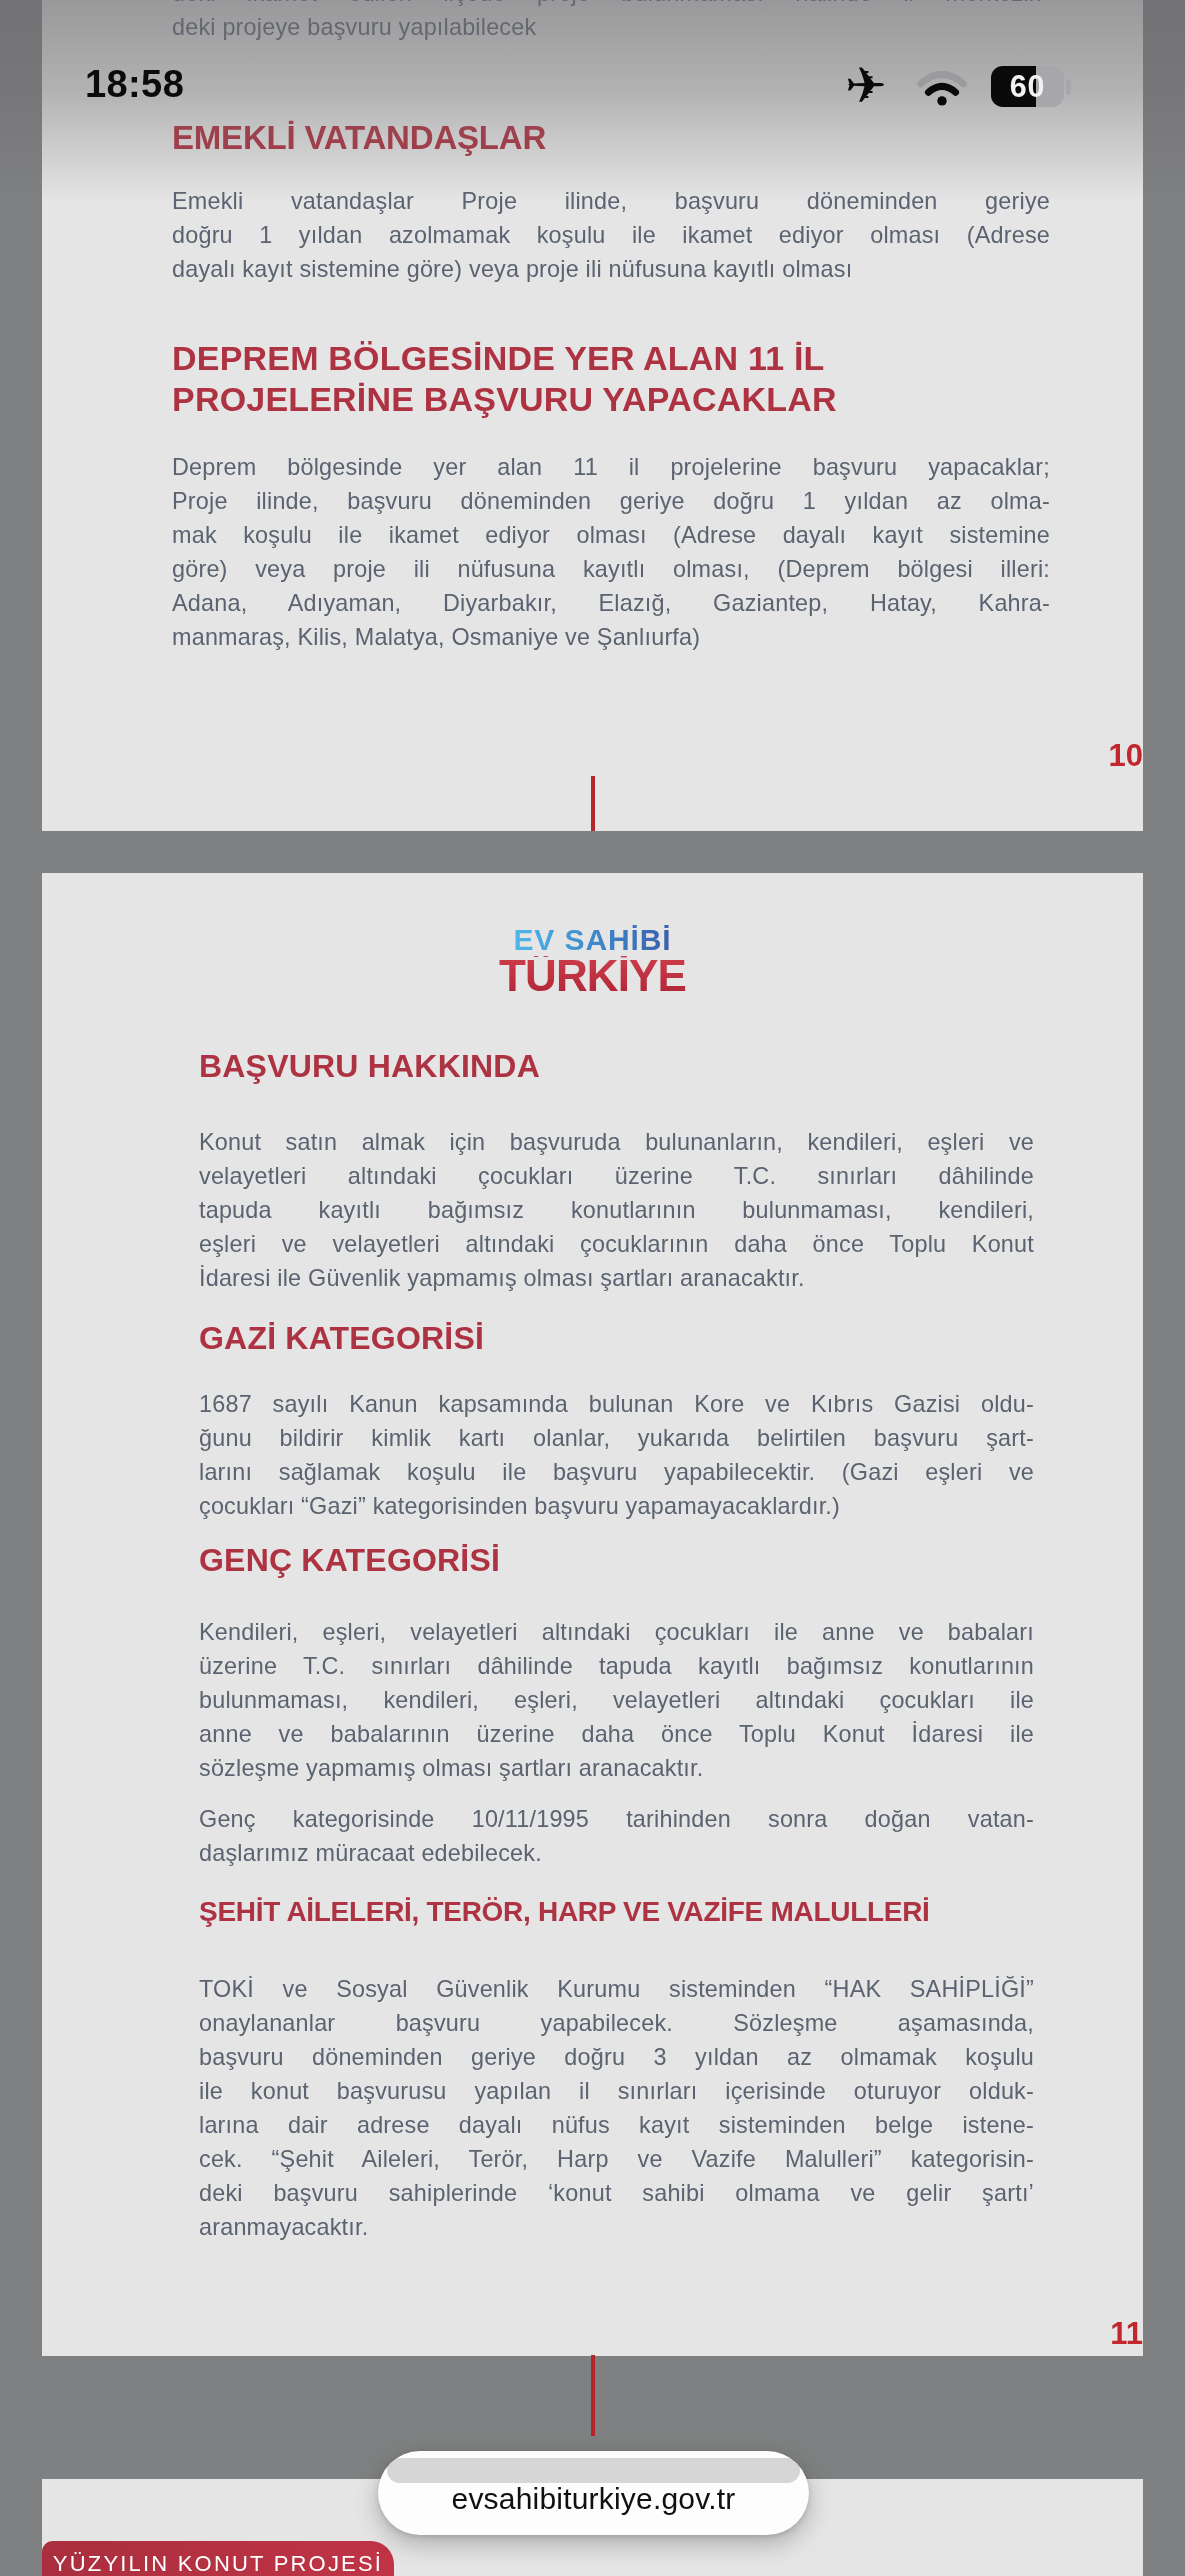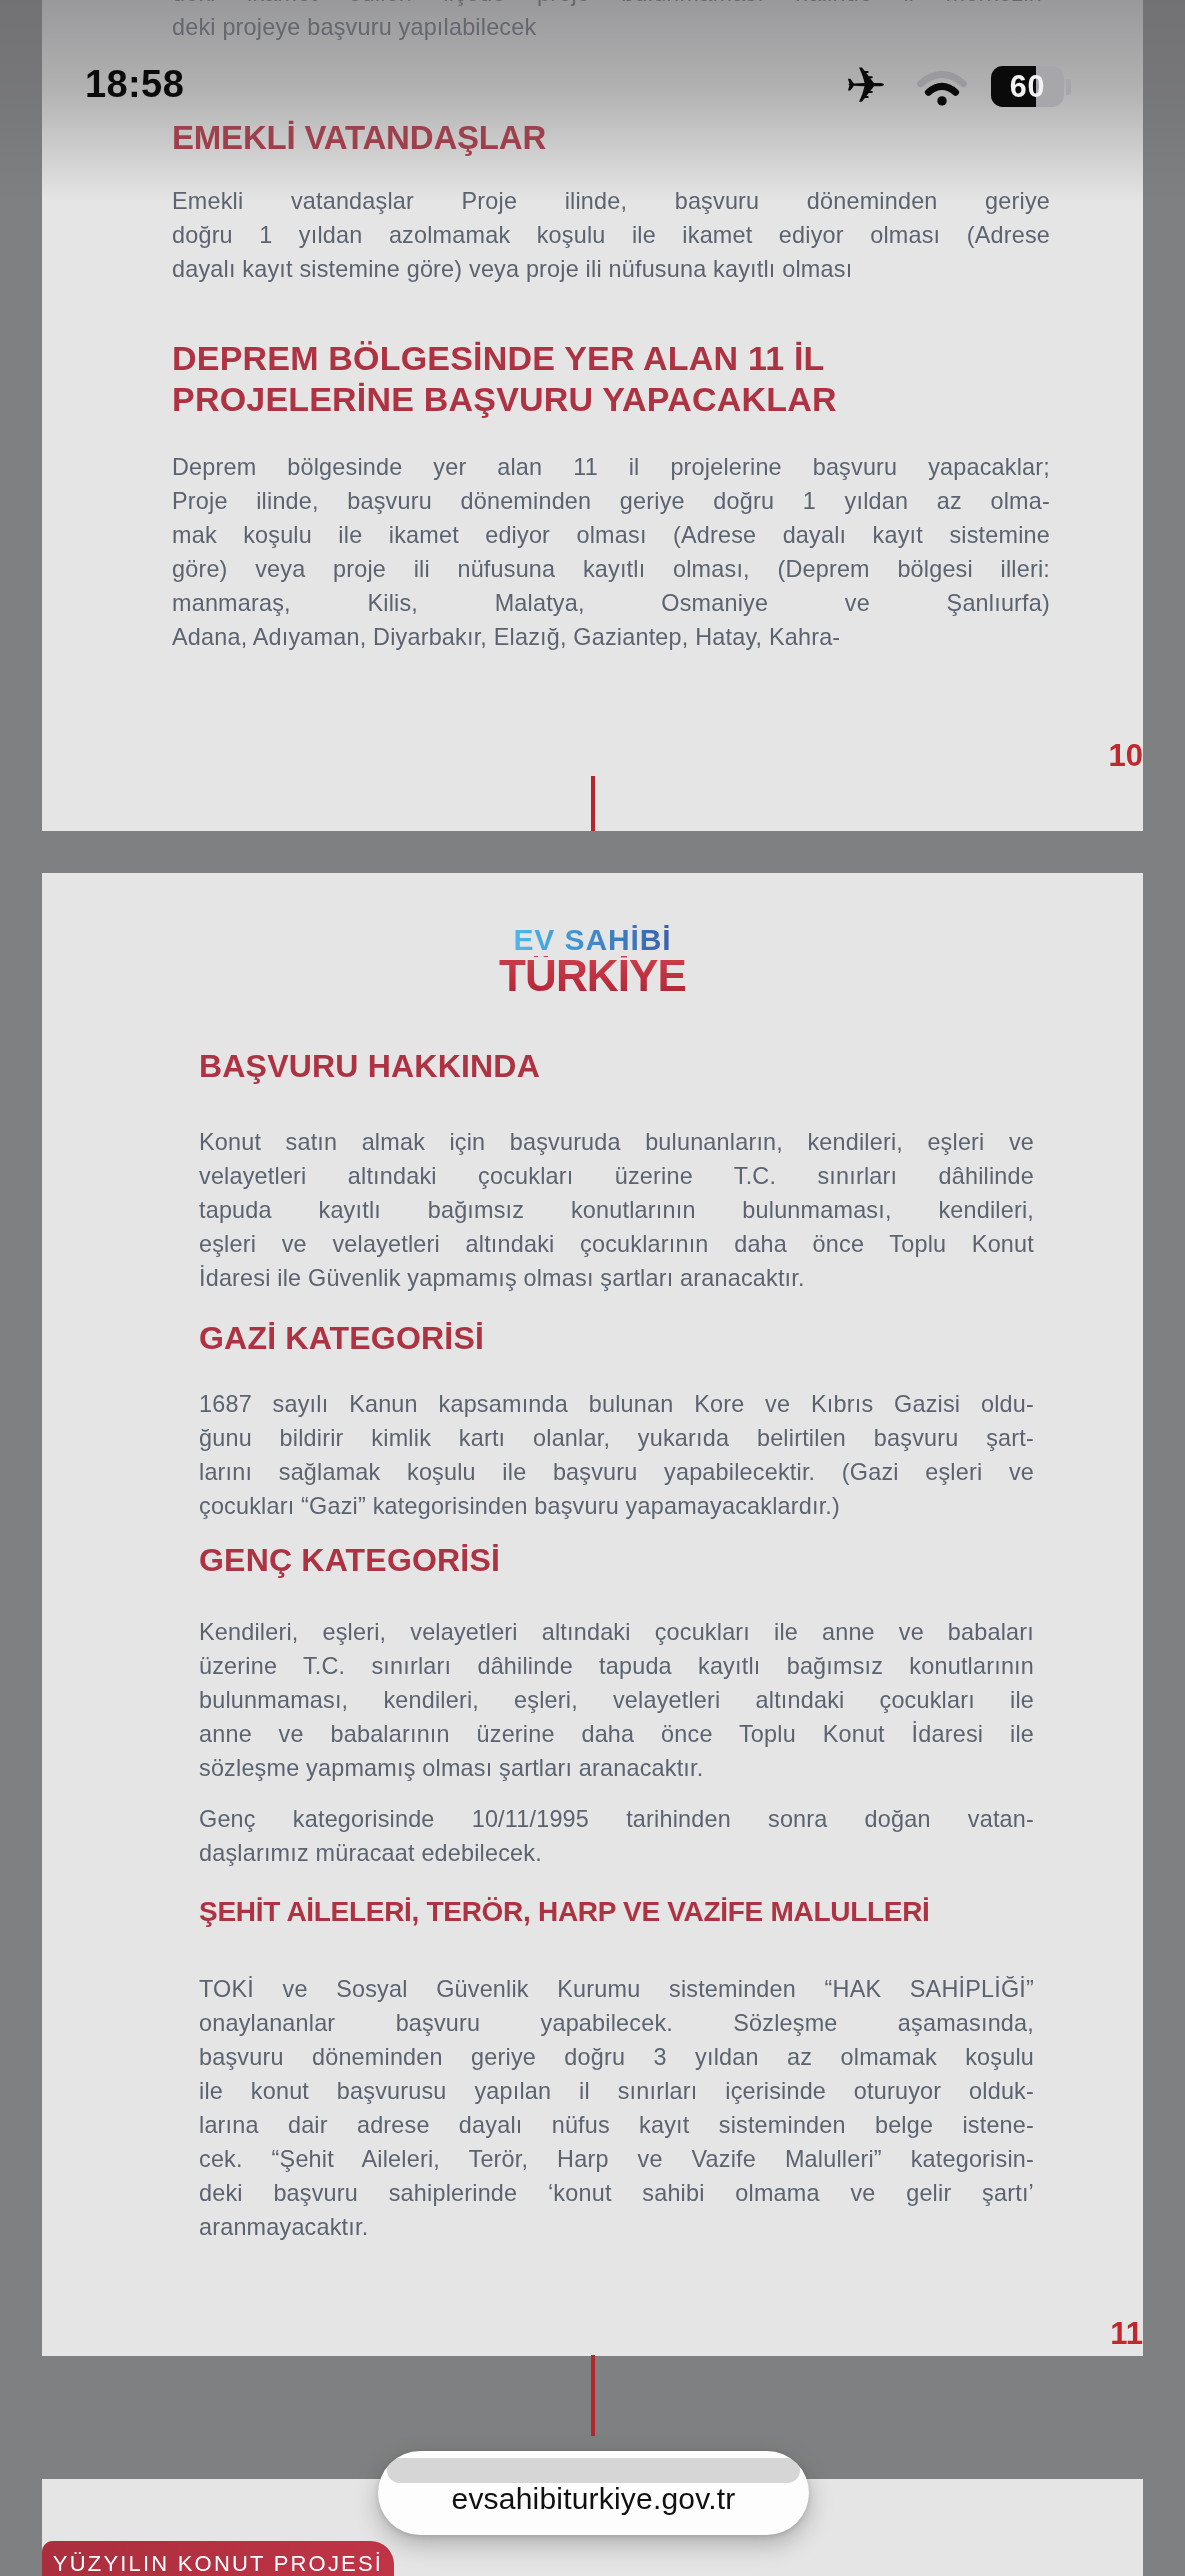--- a/index.html
+++ b/index.html
@@ -97,22 +97,22 @@
     <div class="col1" style="top:338px;">
       <div class="h2line">DEPREM BÖLGESİNDE YER ALAN 11 İL</div>
       <div class="h2line">PROJELERİNE BAŞVURU YAPACAKLAR</div>
     </div>
 
     <div class="col1 body-text para" style="top:450px;">
         <div class="ln">Deprem bölgesinde yer alan 11 il projelerine başvuru yapacaklar;</div>
         <div class="ln">Proje ilinde, başvuru döneminden geriye doğru 1 yıldan az olma-</div>
         <div class="ln">mak koşulu ile ikamet ediyor olması (Adrese dayalı kayıt sistemine</div>
         <div class="ln">göre) veya proje ili nüfusuna kayıtlı olması, (Deprem bölgesi illeri:</div>
+        <div class="ln">Adana, Adıyaman, Diyarbakır, Elazığ, Gaziantep, Hatay, Kahra-</div>
         <div class="ln">manmaraş, Kilis, Malatya, Osmaniye ve Şanlıurfa)</div>
-        <div class="ln">Adana, Adıyaman, Diyarbakır, Elazığ, Gaziantep, Hatay, Kahra-</div>
       </div>
 
     <div class="pagenum" style="top:738px;">10</div>
     <div class="pagenum-line" style="top:776px;height:55px;"></div>
   </div>
 
   <div class="page page2">
 
     <div class="logo" style="top:52px;">
       <span class="logo-top">EV SAHİBİ</span>

